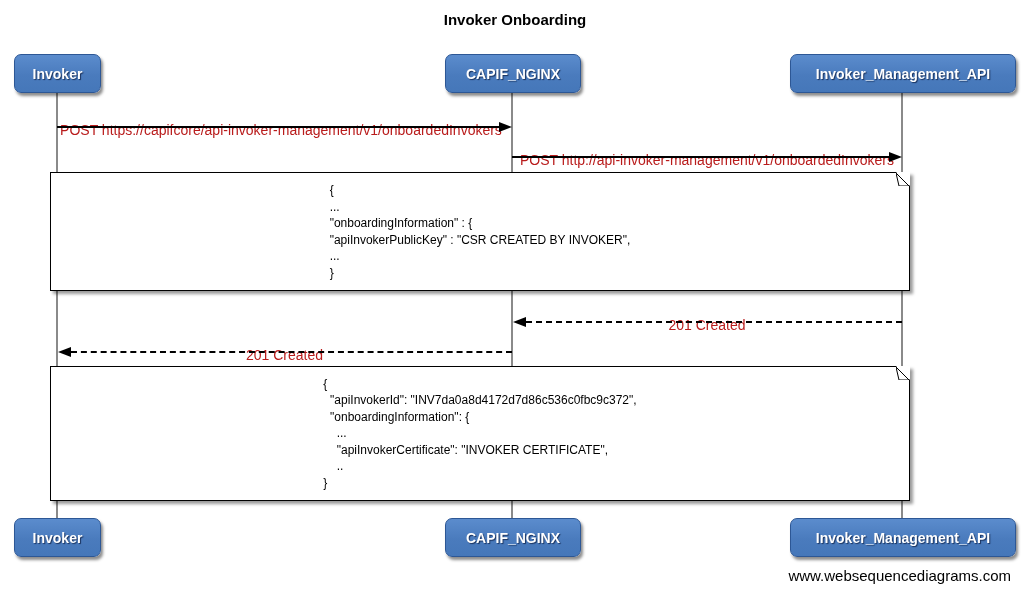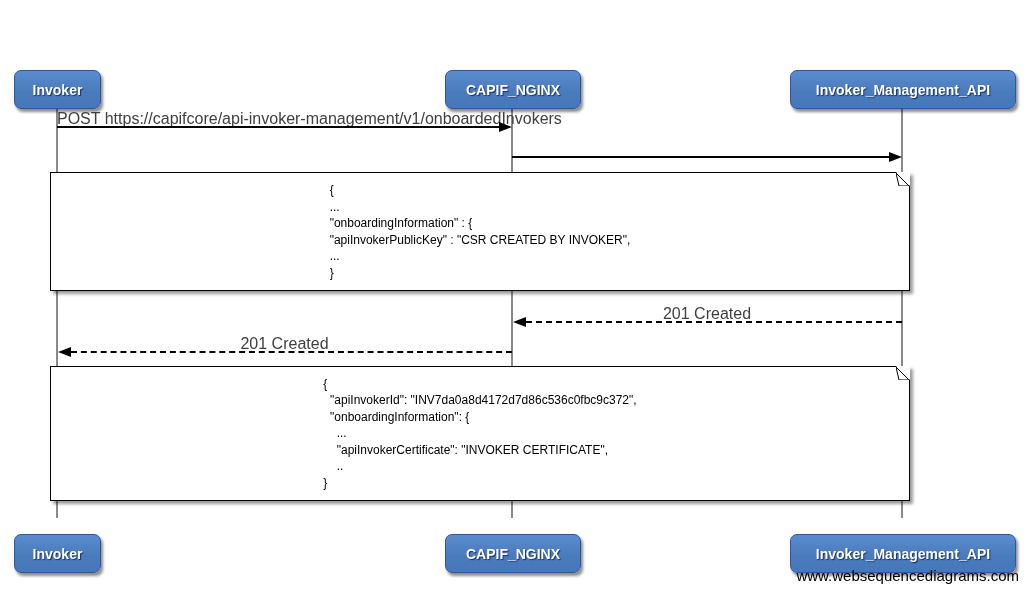--- a/index.html
+++ b/index.html
@@ -16,28 +16,27 @@
 
   .actor {
     position:absolute; height:37px;
     background:linear-gradient(180deg,#5b8ccd 0%,#4a7bbd 55%,#4577b9 100%);
     border:1px solid #2d5795; border-radius:7px;
     box-shadow:2px 3px 3px rgba(0,0,0,0.45);
     color:#ffffff; font-weight:bold; font-size:14px;
     display:flex; align-items:center; justify-content:center;
     text-shadow:1px 1px 1px rgba(10,25,60,0.75);
     white-space:nowrap;
-    margin-top:16px;
   }
   .row-top { top:54px; } .row-bottom { top:518px; }
   .a1 { left:14px;  width:85px;  }
   .a2 { left:445px; width:134px;text-align:right; }
   .a3 { left:790px; width:224px;align-items:center; }
 
-  .msg-label { position:absolute; font-size:16px; color:#404040; text-align:center; white-space:nowrap; }
+  .msg-label { position:absolute; font-size:14px; color:#b91c1c; text-align:center; white-space:nowrap;margin-top:12px; }
   .msg-line  { position:absolute; height:0; border-top:2px solid #000; }
   .msg-line.dashed { border-top-style:dashed; }
   .arrowhead { position:absolute; width:0; height:0; border-top:5px solid transparent; border-bottom:5px solid transparent; }
   .arrowhead.right { border-left:13px solid #000; }
   .arrowhead.left  { border-right:13px solid #000; }
 
   .ml1 { left:57px;  width:448px; top:110px; }
   .l1  { left:57px;  width:442px; top:126px; }
   .ah1 { left:499px; top:122px; }
 
@@ -61,48 +60,50 @@
   }
   .note1 { top:172px; height:117px; }
   .note2 { top:366px; height:133px; }
   .note-text {
     display:inline-block; white-space:pre; text-align:left;
     font-size:12px; line-height:16.5px; color:#000;
   }
   .fold { position:absolute; top:-1px; right:-1px; width:14px; height:14px; }
 
   .watermark {
-    position:absolute; top:567px; right:11px;
+    position:absolute; top:567px; right:19px;
     font-size:15px; color:#000;
   }
 </style>
 </head>
 <body>
 
 <div class="canvas">
 
+  <div class="title">Invoker Onboarding</div>
 
   <div class="lifeline ll1"></div>
   <div class="lifeline ll2"></div>
   <div class="lifeline ll3"></div>
 
   <div class="actor row-top a1">
     <span>Invoker</span>
   </div>
   <div class="actor row-top a2">
     <span>CAPIF_NGINX</span>
   </div>
   <div class="actor row-top a3">
     <span>Invoker_Management_API</span>
   </div>
 
   <div class="msg-label ml1">POST https://capifcore/api-invoker-management/v1/onboardedInvokers</div>
   <div class="msg-line l1"></div>
   <div class="arrowhead right ah1"></div>
 
+  <div class="msg-label ml2">POST http://api-invoker-management/v1/onboardedInvokers</div>
   <div class="msg-line l2"></div>
   <div class="arrowhead right ah2"></div>
 
   <div class="note note1">
     <div class="note-text">{
 ...
 "onboardingInformation" : {
 "apiInvokerPublicKey" : "CSR CREATED BY INVOKER",
 ...
 }</div>

